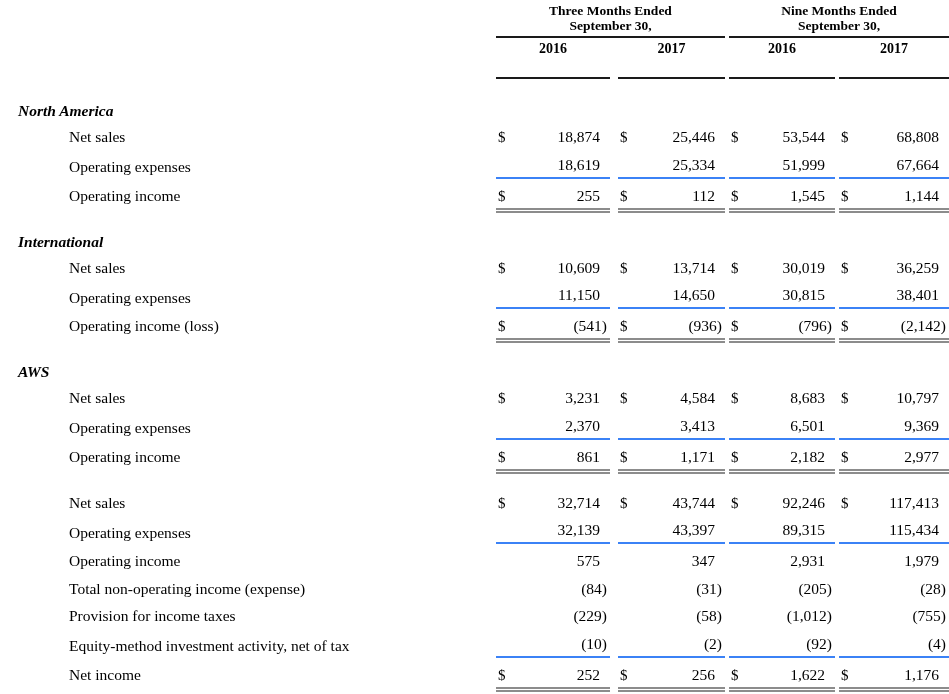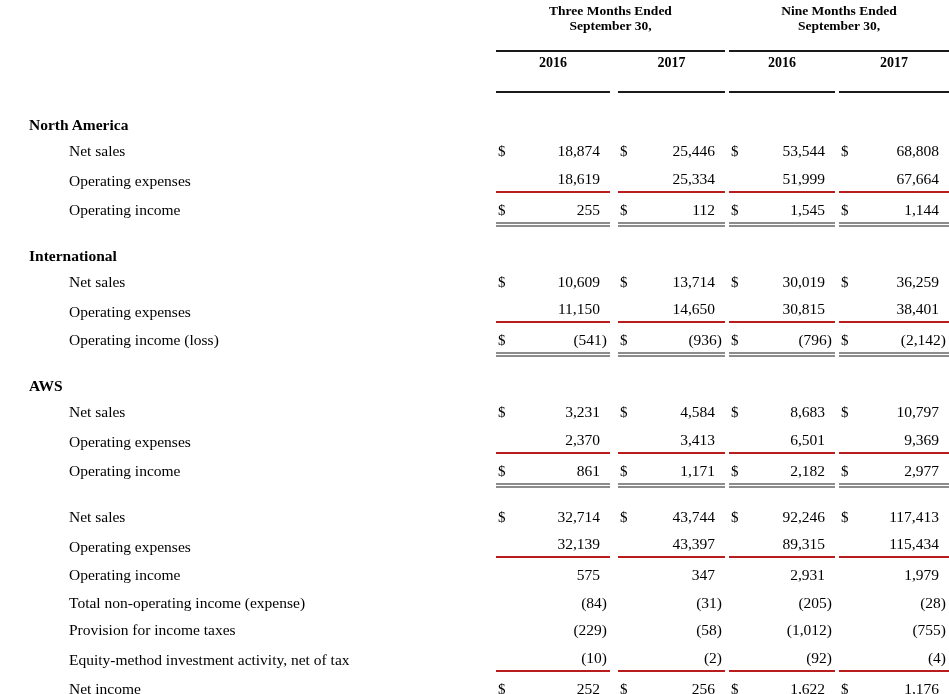--- a/index.html
+++ b/index.html
@@ -22,50 +22,50 @@
   .c3 { width: 110px; margin-left: 4px; }
   .g0 { width: 229px; }
   .g1 { width: 220px; margin-left: 4px; }
   .cell, .ycell, .gcell { box-sizing: border-box; }
 
   
   .gcell {
     text-align: center; font-weight: bold;
     font-size: 13.5px; line-height: 15px;
     border-bottom: 2px solid #1a1a1a;
-    padding-bottom: 17px;
+    padding-bottom: 3px;
   }
   .years-row { margin-top: 3px; }
   .ycell {
     text-align: center; font-weight: bold;
     font-size: 14px; line-height: 16px;
     border-bottom: 2px solid #1a1a1a;
     padding-bottom: 20px;
   }
 
   
   .section { margin-top: 23px; }
   .section-name {
     font-weight: bold; font-size: 15.5px; line-height: 18px;
-    padding-left: 29px; margin-bottom: 8px;
+    padding-left: 18px; margin-bottom: 8px; font-style: italic;
   }
   .row { display: flex; align-items: baseline; margin-bottom: 6.5px; }
   .row-label {
     width: 496px; flex: none; box-sizing: border-box;
     padding-left: 69px; font-size: 15.5px; line-height: 18px;
   }
   .cell {
     display: flex; justify-content: space-between; align-items: baseline;
     font-size: 15.5px; line-height: 18px;
     padding: 0 10px 3px 2px;
   }
   .cell .d { font-size: 15px; }
   .cell .n.neg { margin-right: -7px; }
 
-  .rule-single { border-bottom: 2px solid #b91c1c; }
+  .rule-single { border-bottom: 2px solid #3b82f6; }
   .rule-double { border-bottom: 2px solid #8c8c8c; position: relative; }
   .rule-double::after {
     content: ""; position: absolute; left: 0; right: 0;
     bottom: -5px; height: 2px; background: #8c8c8c;
   }
   .row.has-rule { margin-bottom: 8px; align-items: center; }
   .row.has-double { margin-bottom: 12px; }
 </style>
 </head>
 <body>

